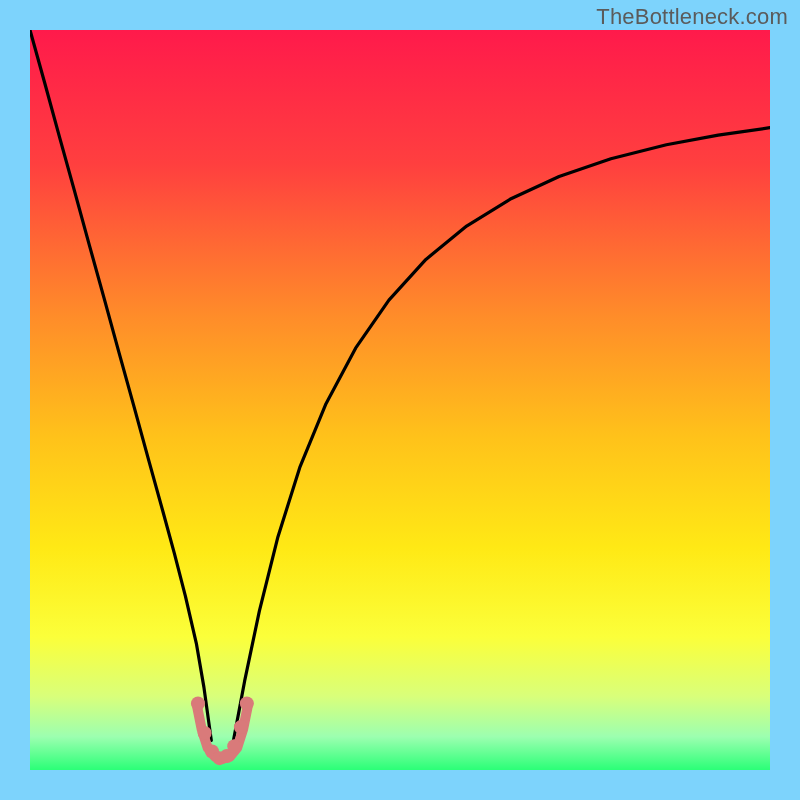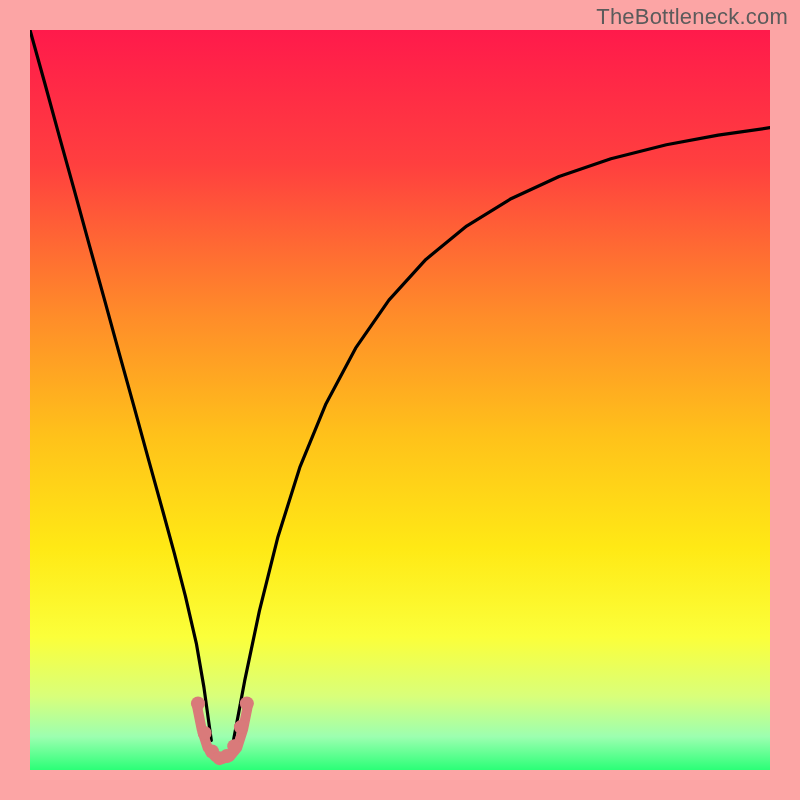--- a/index.html
+++ b/index.html
@@ -1,21 +1,21 @@
 <!DOCTYPE html>
 <html><head>
 <meta charset="utf-8">
 <style>
   * { margin: 0; padding: 0; box-sizing: border-box; }
   html, body { width: 800px; height: 800px; overflow: hidden; background: #000; }
   .frame {
     position: relative;
     width: 800px;
     height: 800px;
-    background: #fca5a5;
+    background: #7dd3fc;
   }
   .plot {
     position: absolute;
     left: 30px;
     top: 30px;
     width: 740px;
     height: 740px;
     overflow: hidden;
   }
   .gradient {

